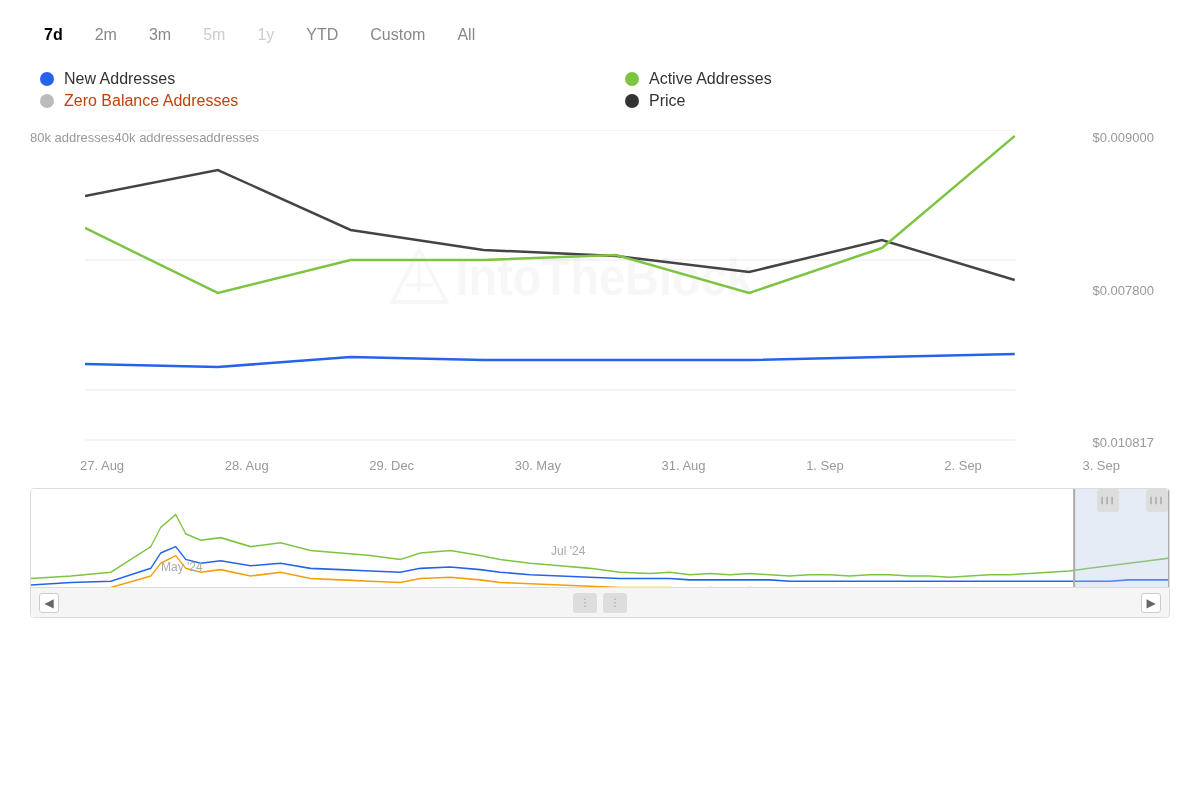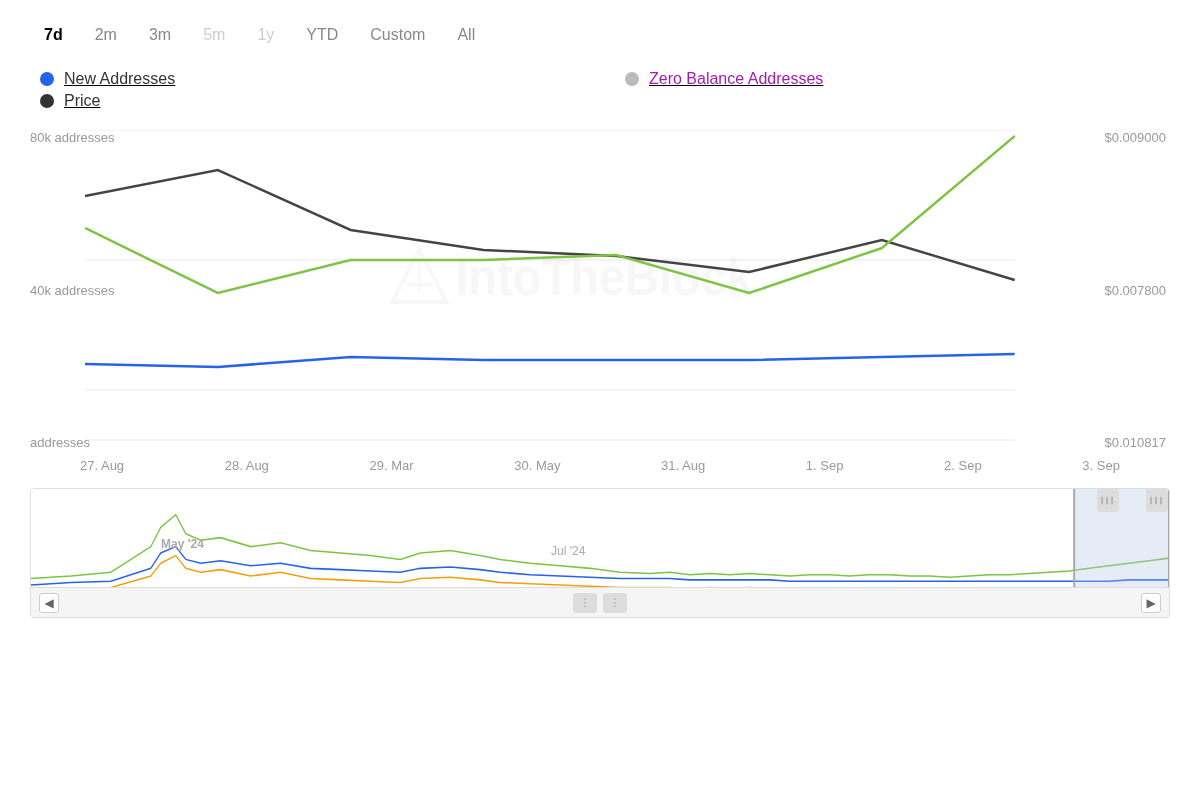--- a/index.html
+++ b/index.html
@@ -47,33 +47,32 @@
       grid-template-columns: 1fr 1fr;
       gap: 4px 40px;
       margin-bottom: 20px;
       padding-left: 10px;
     }
     .legend-item {
       display: flex;
       align-items: center;
       gap: 10px;
       font-size: 16px;
-      text-decoration: underline;
     }
     .legend-dot {
       width: 14px;
       height: 14px;
       border-radius: 50%;
       flex-shrink: 0;
     }
     .legend-label {
       font-size: 16px;
     }
     .legend-label.active { color: #333; font-weight: 500; }
-    .legend-label.inactive { color: #a21caf; }
+    .legend-label.inactive { color: #c2410c; }
     
     .chart-wrapper {
       position: relative;
       width: 100%;
     }
     .main-chart {
       position: relative;
       width: 100%;
       height: 320px;
     }
@@ -81,29 +80,29 @@
       width: 100%;
       height: 100%;
     }
     
     .y-axis-left {
       position: absolute;
       left: 0;
       top: 0;
       height: 100%;
       display: flex;
-      flex-direction: column;
+      flex-direction: row;
       justify-content: space-between;
       font-size: 13px;
       color: #999;
       pointer-events: none;
     }
     .y-axis-right {
       position: absolute;
-      right: 4px;
+      right: 16px;
       top: 0;
       height: 100%;
       display: flex;
       flex-direction: column;
       justify-content: space-between;
       font-size: 13px;
       color: #999;
       text-align: right;
       pointer-events: none;
     }
@@ -188,20 +187,24 @@
     <button class="time-btn">Custom</button>
     <button class="time-btn">All</button>
   </div>
 
   <div class="legend">
     <div class="legend-item">
       <div class="legend-dot" style="background:#2563eb;"></div>
       <span class="legend-label active">New Addresses</span>
     </div>
     <div class="legend-item">
+      <div class="legend-dot" style="background:#7cc442;"></div>
+      <span class="legend-label active">Active Addresses</span>
+    </div>
+    <div class="legend-item">
       <div class="legend-dot" style="background:#bbb;"></div>
       <span class="legend-label inactive">Zero Balance Addresses</span>
     </div>
     <div class="legend-item">
       <div class="legend-dot" style="background:#333; width:14px; height:14px; border-radius:50%;"></div>
       <span class="legend-label active">Price</span>
     </div>
   </div>
 
   <div class="chart-wrapper">
@@ -238,21 +241,21 @@
 
         <polyline points="0,98 147,163 294,130 441,130 588,125 735,163 882,118 1029,6" fill="none" stroke="#7cc442" stroke-width="2.5"></polyline>
 
         <polyline points="0,234 147,237 294,227 441,230 588,230 735,230 882,227 1029,224" fill="none" stroke="#2563eb" stroke-width="2.5"></polyline>
       </svg>
     </div>
 
     <div class="x-axis">
       <span>27. Aug</span>
       <span>28. Aug</span>
-      <span>29. Mar</span>
+      <span>29. Dec</span>
       <span>30. May</span>
       <span>31. Aug</span>
       <span>1. Sep</span>
       <span>2. Sep</span>
       <span>3. Sep</span>
     </div>
 
     <div class="mini-chart-container" style="margin-top:15px;">
       <svg class="mini-chart-svg" viewBox="0 0 1140 100" preserveAspectRatio="none">
 
@@ -273,21 +276,21 @@
         <line x1="1078" y1="6" x2="1078" y2="12" stroke="#aaa" stroke-width="1.5"></line>
         <line x1="1083" y1="6" x2="1083" y2="12" stroke="#aaa" stroke-width="1.5"></line>
 
         <rect x="1117" y="0" width="22" height="18" fill="#ddd" rx="3"></rect>
         <line x1="1122" y1="6" x2="1122" y2="12" stroke="#aaa" stroke-width="1.5"></line>
         <line x1="1127" y1="6" x2="1127" y2="12" stroke="#aaa" stroke-width="1.5"></line>
         <line x1="1132" y1="6" x2="1132" y2="12" stroke="#aaa" stroke-width="1.5"></line>
       </svg>
 
       
-      <span class="mini-label" style="left:130px; top:48px;font-weight:bold;">May '24</span>
+      <span class="mini-label" style="left:130px; top:71px;">May '24</span>
       <span class="mini-label" style="left:520px; top:55px;text-align:right;">Jul '24</span>
 
       
       <div class="nav-controls">
         <div class="nav-arrow">◀</div>
         <div style="display:flex;gap:6px;align-items:center;">
           <div class="nav-handle-bar">
             <span style="font-size:10px;color:#999;">⋮</span>
           </div>
           <div class="nav-handle-bar">

